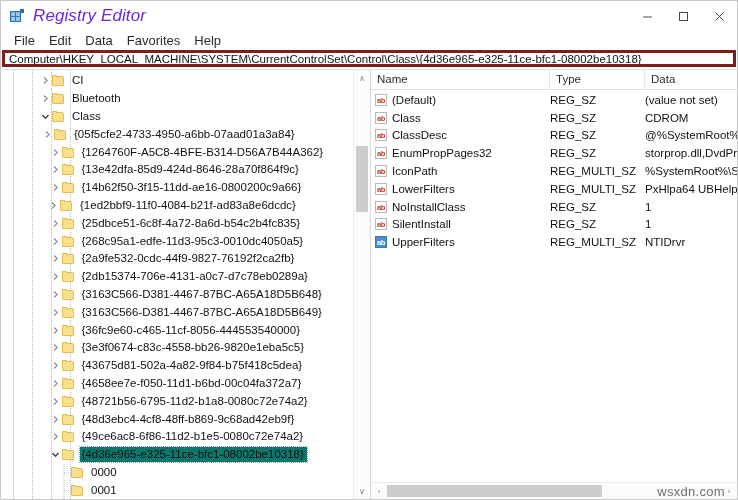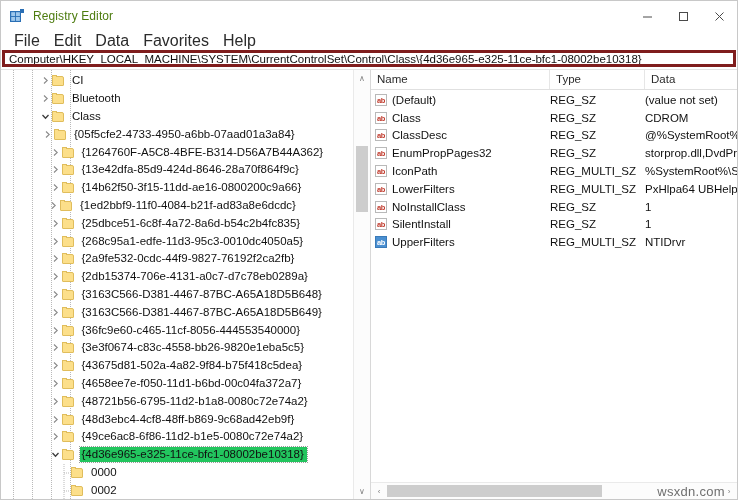--- a/index.html
+++ b/index.html
@@ -38,23 +38,24 @@
   }
   .app-icon {
     width: 16px;
     height: 16px;
     margin-left: 8px;
     margin-right: 8px;
     position: relative;
     flex: none;
   }
   .title-text {
-    font-size: 12px;
-    color: #4d7c0f;
+    font-size: 17px;
+    color: #6d28d9;
     letter-spacing: 0.1px;
+    font-style: italic;
   }
   .win-controls {
     position: absolute;
     right: 0;
     top: 0;
     height: 30px;
     display: flex;
   }
   .win-btn {
     width: 36px;
@@ -69,21 +70,21 @@
   .menubar {
     height: 19px;
     min-height: 19px;
     display: flex;
     align-items: center;
     padding-left: 6px;
     background: #ffffff;
   }
   .menu-item {
     padding: 2px 7px;
-    font-size: 16px;
+    font-size: 13px;
     color: #2b2b2b;
   }
 
   
   .addressbar-wrap {
     height: 19px;
     min-height: 19px;
     padding: 0 1px 2px 1px;
     box-sizing: border-box;
   }
@@ -129,21 +130,21 @@
     position: relative;
   }
   .trow {
     height: 17.8px;
     display: flex;
     align-items: center;
     position: relative;
     white-space: nowrap;
   }
   .trow.selected .tlabel {
-    background: #22c55e;
+    background: #0f766e;
     outline: 1px dotted #9a9a9a;
   }
   .chev {
     width: 13px;
     min-width: 13px;
     height: 17px;
     display: flex;
     align-items: center;
     justify-content: center;
     color: #5a5a5a;
@@ -603,21 +604,21 @@
                 </svg></div>
               <div class="folder"></div>
               <span class="tlabel">0000</span>
             </div>
             <div class="trow" style="padding-left: 57px;">
               <div class="dash"><svg width="13" height="18" viewBox="0 0 13 18">
                   <line x1="6" y1="0" x2="6" y2="18" stroke="#b9b9b9" stroke-width="1" stroke-dasharray="1,1"></line>
                   <line x1="6" y1="9" x2="12" y2="9" stroke="#b9b9b9" stroke-width="1" stroke-dasharray="1,1"></line>
                 </svg></div>
               <div class="folder"></div>
-              <span class="tlabel">0002</span>
+              <span class="tlabel">0001</span>
             </div>
           </div>
       </div>
       <div class="vscroll">
         <div class="sb-arrow">∧</div>
         <div class="sb-track">
           <div class="sb-thumb" style="top:60px;height:66px;"></div>
         </div>
         <div class="sb-arrow">∨</div>
       </div>

